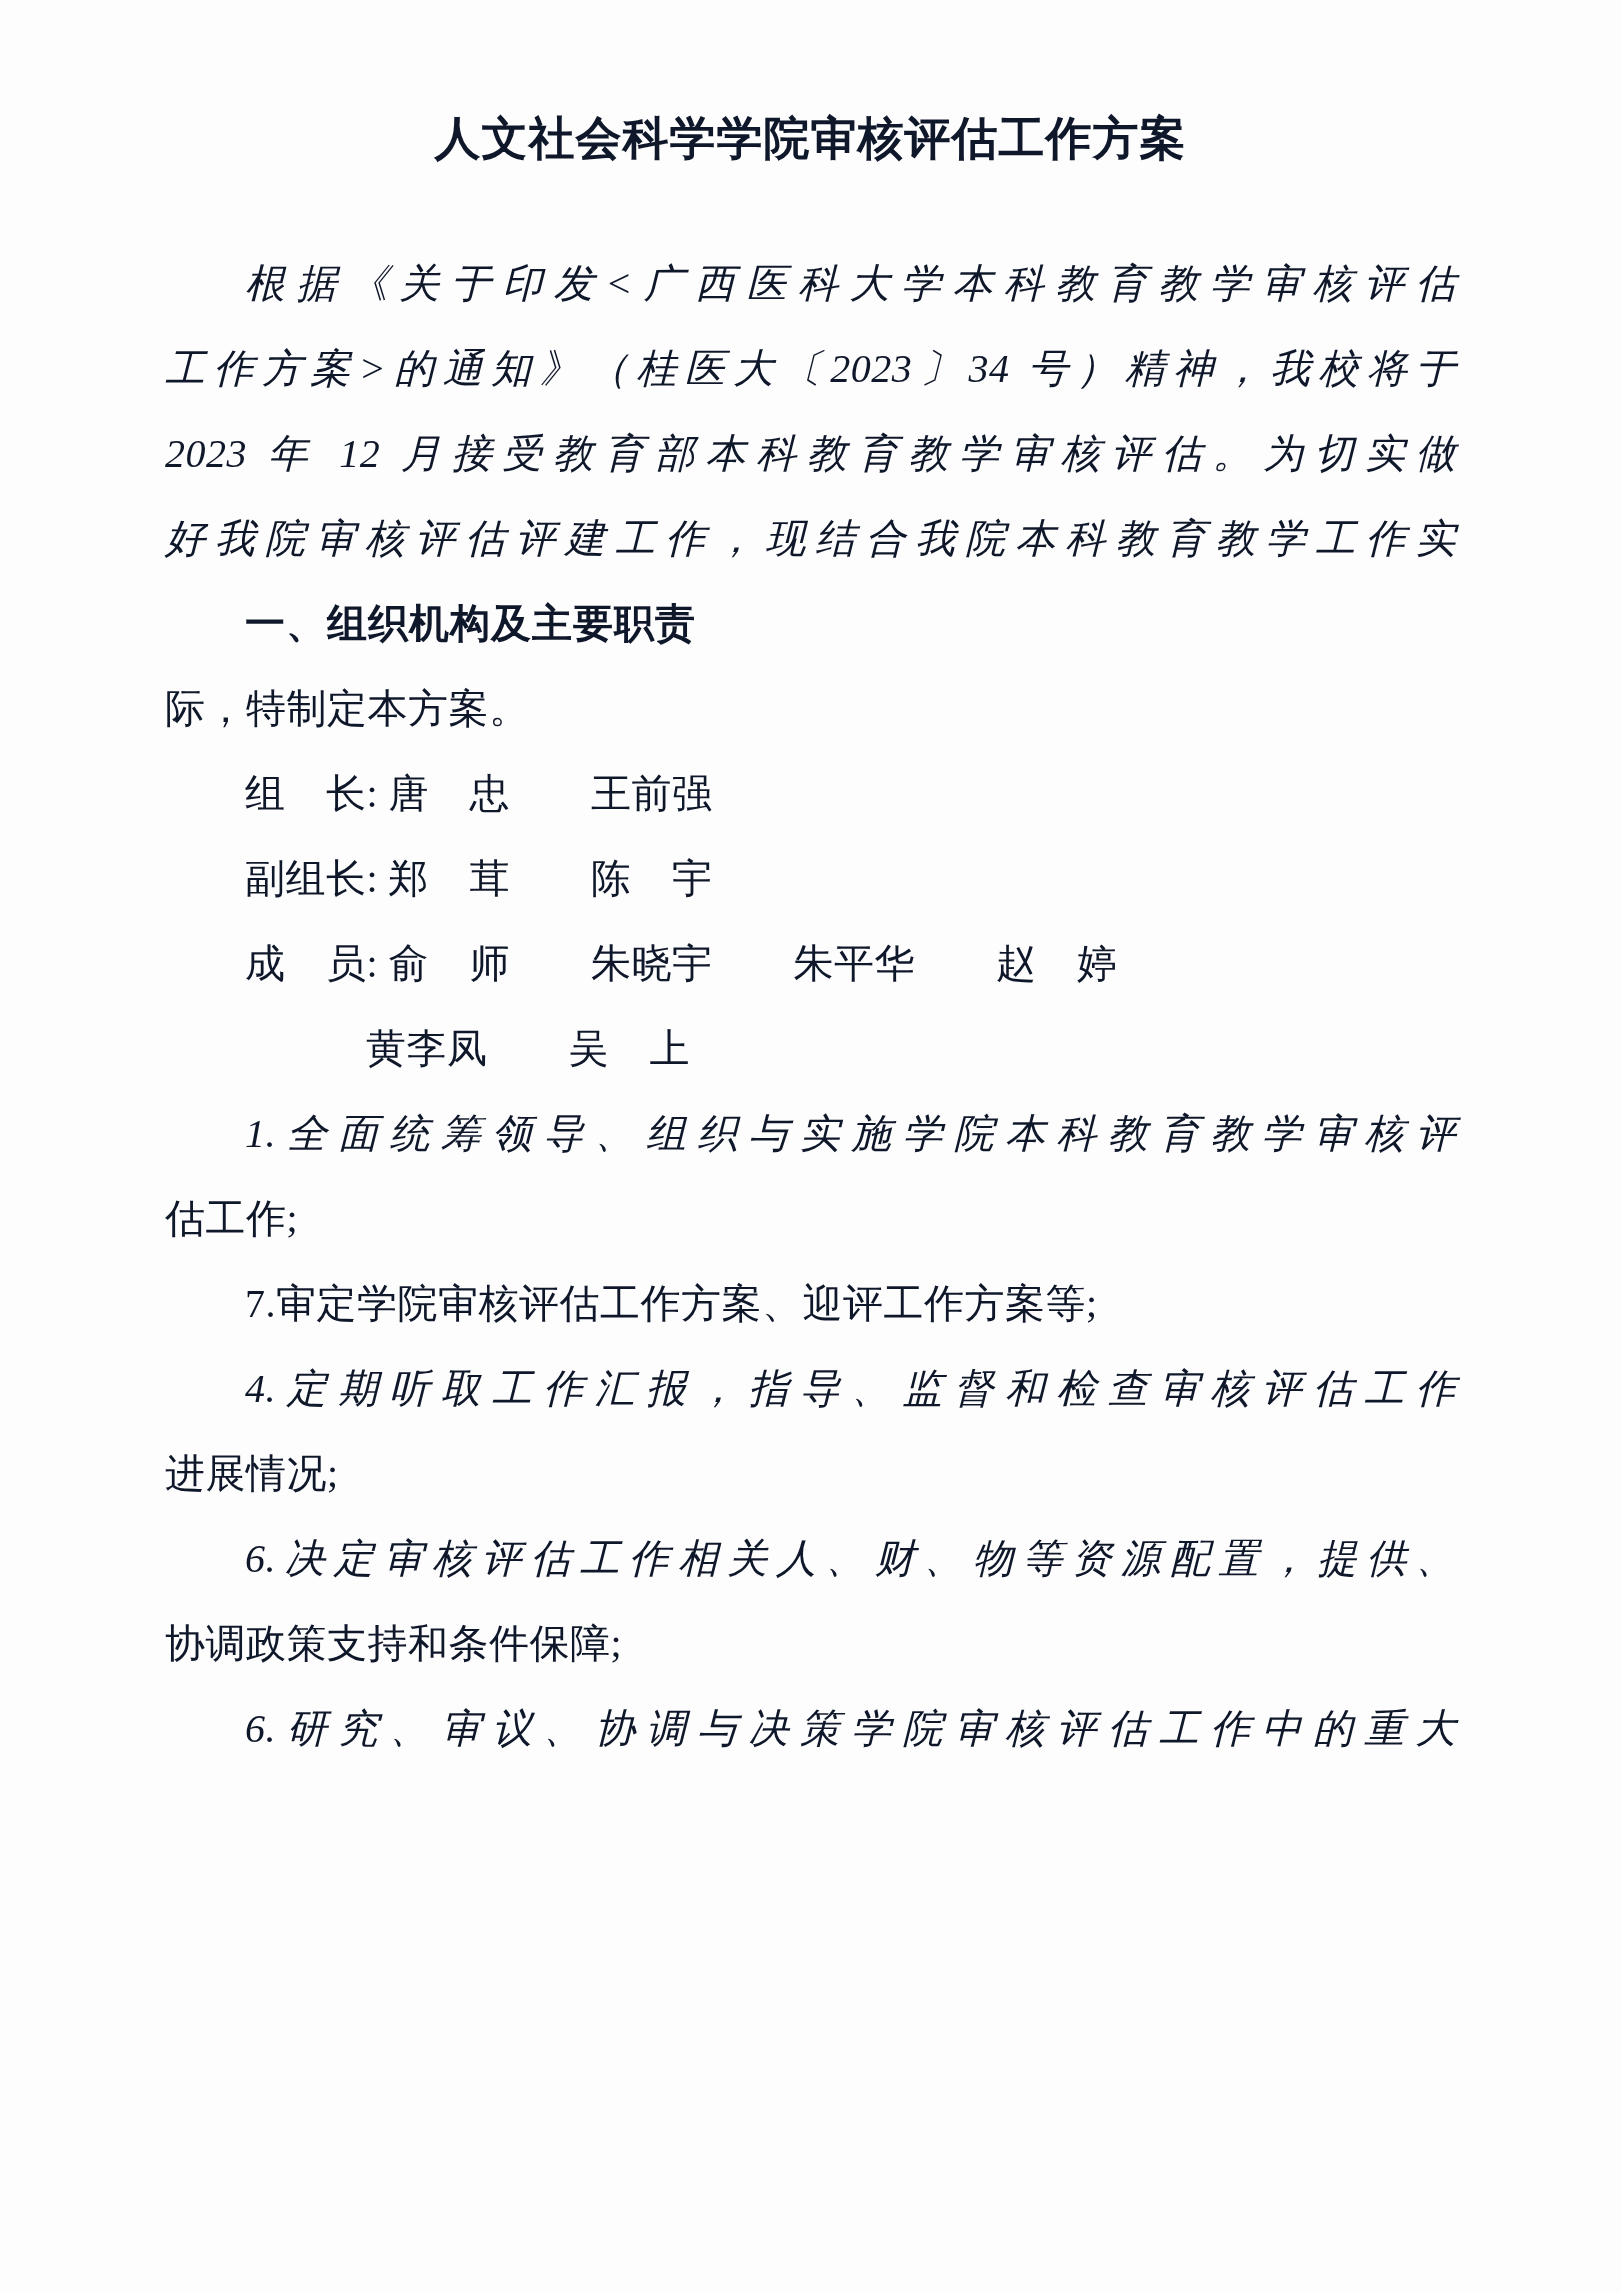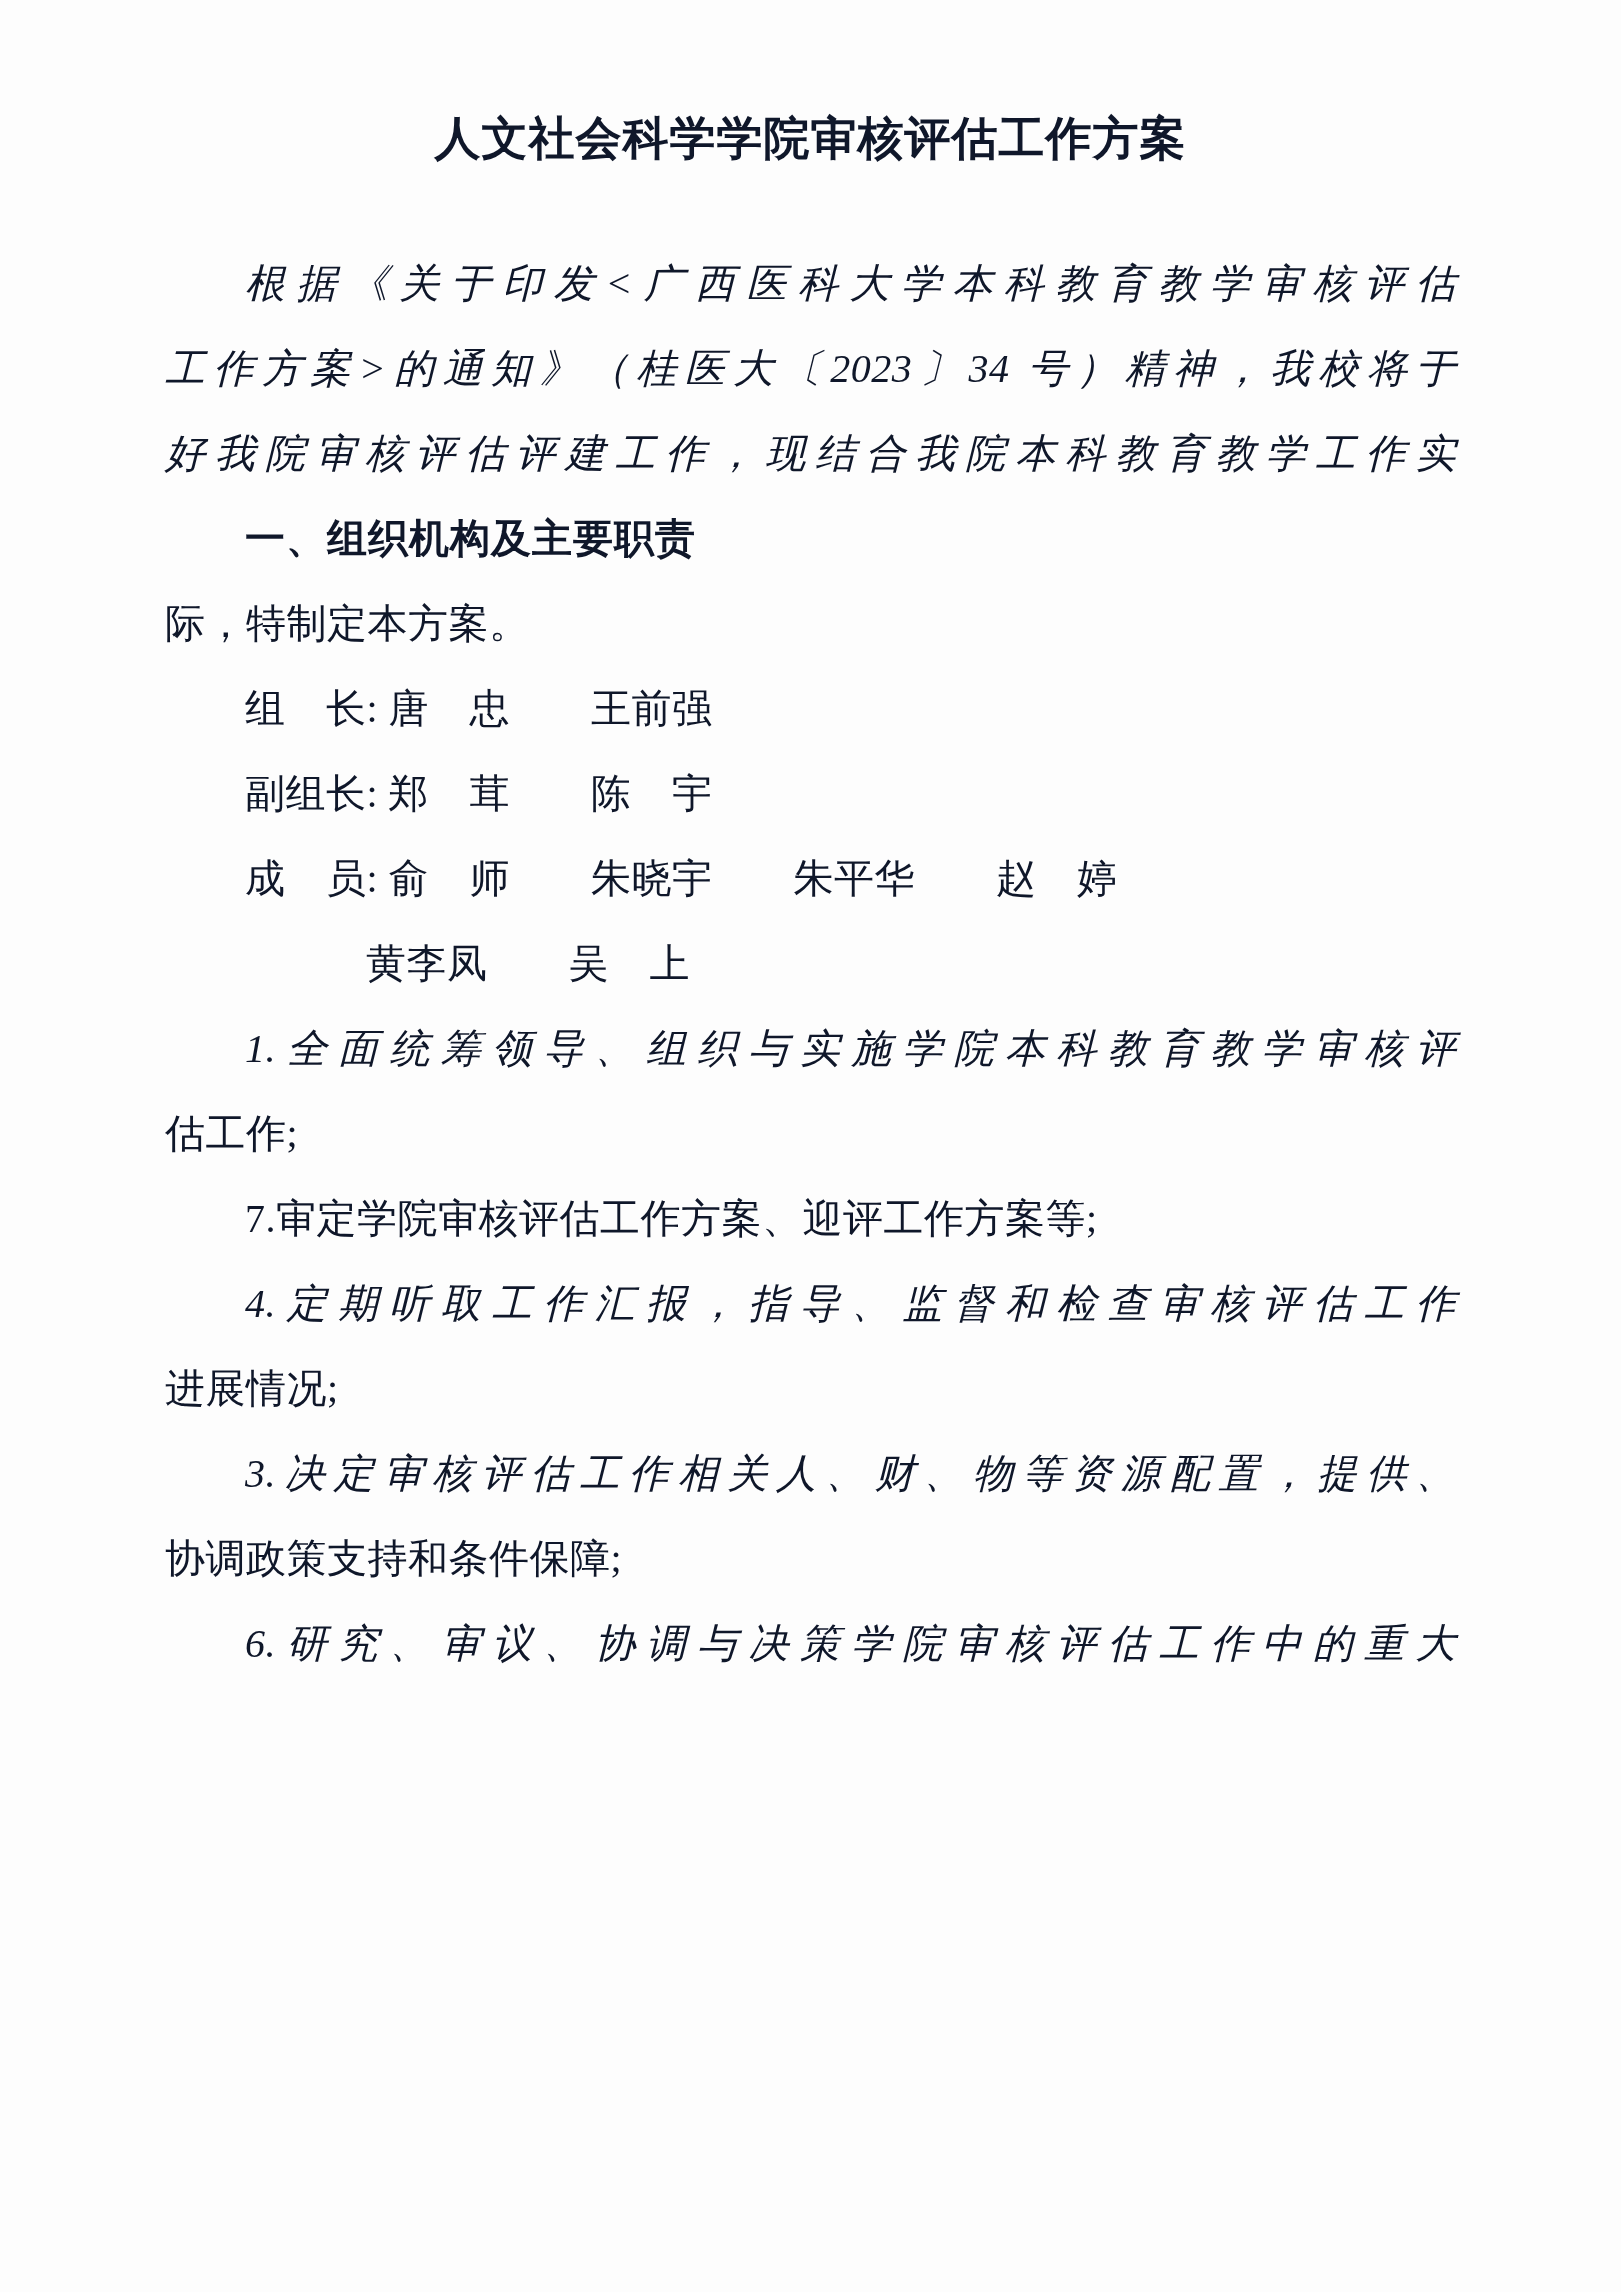--- a/index.html
+++ b/index.html
@@ -58,36 +58,37 @@
 <body>
 
 <div class="page">
 
   <h1 class="doc-title">人文社会科学学院审核评估工作方案</h1>
 
   <div class="content">
 
     <div class="line indent fill">根据《关于印发&lt;广西医科大学本科教育教学审核评估</div>
     <div class="line fill">工作方案&gt;的通知》（桂医大〔2023〕34 号）精神，我校将于</div>
+    <div class="line fill">2023 年 12 月接受教育部本科教育教学审核评估。为切实做</div>
     <div class="line fill">好我院审核评估评建工作，现结合我院本科教育教学工作实</div>
     <div class="line indent heading">一、组织机构及主要职责</div>
 
     <div class="line">际，特制定本方案。</div>
 
 
     <div class="line indent">组　长: 唐　忠　　王前强</div>
     <div class="line indent">副组长: 郑　茸　　陈　宇</div>
     <div class="line indent">成　员: 俞　师　　朱晓宇　　朱平华　　赵　婷</div>
     <div class="line members-cont">黄李凤　　吴　上</div>
 
 
     <div class="line indent fill">1.全面统筹领导、组织与实施学院本科教育教学审核评</div>
     <div class="line">估工作;</div>
     <div class="line indent">7.审定学院审核评估工作方案、迎评工作方案等;</div>
     <div class="line indent fill">4.定期听取工作汇报，指导、监督和检查审核评估工作</div>
     <div class="line">进展情况;</div>
-    <div class="line indent fill">3.决定审核评估工作相关人、财、物等资源配置，提供、</div>
+    <div class="line indent fill">6.决定审核评估工作相关人、财、物等资源配置，提供、</div>
     <div class="line">协调政策支持和条件保障;</div>
     <div class="line indent fill">6.研究、审议、协调与决策学院审核评估工作中的重大</div>
 
   </div>
 </div>
 
 
 </body></html>

